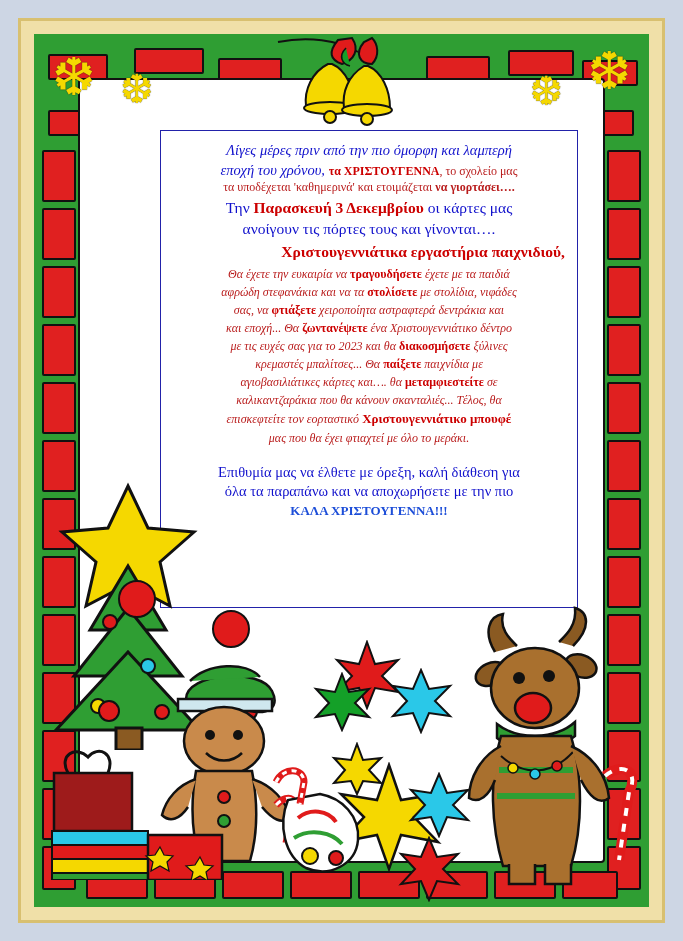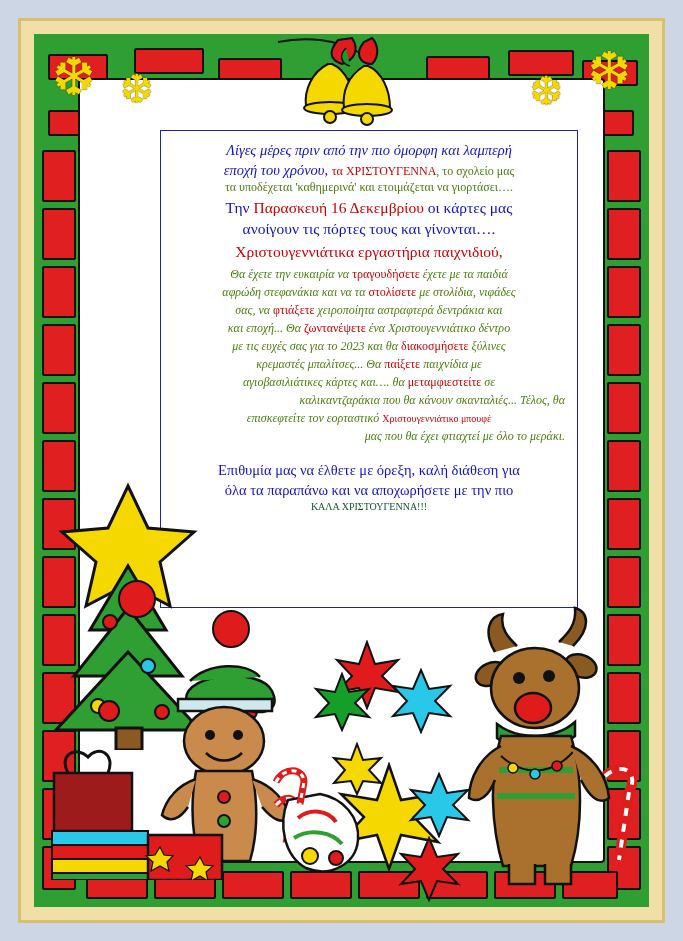--- a/index.html
+++ b/index.html
@@ -62,26 +62,26 @@
     width: 418px; height: 478px;
     background: #ffffff;
     border: 1px solid #2222aa;
     padding: 10px 12px 6px 12px;
     overflow: hidden;
   }
   .card p { margin: 0 0 1px 0; }
   .ln { text-align: center; }
   .c-blue  { color: #1111cc; text-align: center; }
   .c-red   { color: #cc0000; }
-  .c-black { color: #4d7c0f; text-align: right; }
-  .c-green { color: #14532d; }
-  .b { font-weight: normal; }
+  .c-black { color: #b91c1c; }
+  .c-green { color: #1d4ed8; }
+  .b { font-weight: bold; }
   .i { font-style: italic; }
   .s14 { font-size: 14.5px; }
-  .s13 { font-size: 10px; }
+  .s13 { font-size: 13px; }
   .s12 { font-size: 12px; }
   .s15 { font-size: 15.5px; }
   .lead { line-height: 1.28; }
   .body2 { line-height: 1.42; }
   
   .tree { position: absolute; left: 36px; top: 480px; width: 190px; height: 270px; }
   
   .ball {
     position: absolute;
     border-radius: 50%;
@@ -188,26 +188,26 @@
 
     <p class="ln lead s14">
       <span class="c-blue i">εποχή του χρόνου, </span><span class="c-red b s12">τα ΧΡΙΣΤΟΥΓΕΝΝΑ</span><span class="c-black s12">, το σχολείο μας</span>
     </p>
 
     <p class="ln lead s12">
       <span class="c-black">τα υποδέχεται 'καθημερινά' και  ετοιμάζεται </span><span class="c-black b">να γιορτάσει….</span>
     </p>
 
     <p class="ln lead s15" style="margin-top:3px;">
-      <span class="c-blue">Την </span><span class="c-red b">Παρασκευή 16 Δεκεμβρίου</span><span class="c-blue"> οι κάρτες μας</span>
+      <span class="c-blue">Την </span><span class="c-red b">Παρασκευή 3 Δεκεμβρίου</span><span class="c-blue"> οι κάρτες μας</span>
     </p>
 
     <p class="ln lead s15 c-blue"><span>ανοίγουν τις πόρτες τους και γίνονται….</span></p>
 
-    <p class="ln lead s15 c-red b" style="margin-top:3px;"><span>Χριστουγεννιάτικα εργαστήρια παιχνιδιού,</span></p>
+    <p class="ln lead s15 c-red b" style="margin-top:3px;text-align:right;"><span>Χριστουγεννιάτικα εργαστήρια παιχνιδιού,</span></p>
 
 
     <p class="ln body2 s12" style="margin-top:4px;">
       <span class="c-black i">Θα έχετε την ευκαιρία να </span><span class="c-red b">τραγουδήσετε</span><span class="c-black i"> έχετε με τα παιδιά</span>
     </p>
 
     <p class="ln body2 s12">
       <span class="c-black i">αφρώδη στεφανάκια και να τα </span><span class="c-red b">στολίσετε</span><span class="c-black i"> με στολίδια, νιφάδες</span>
     </p>
 

